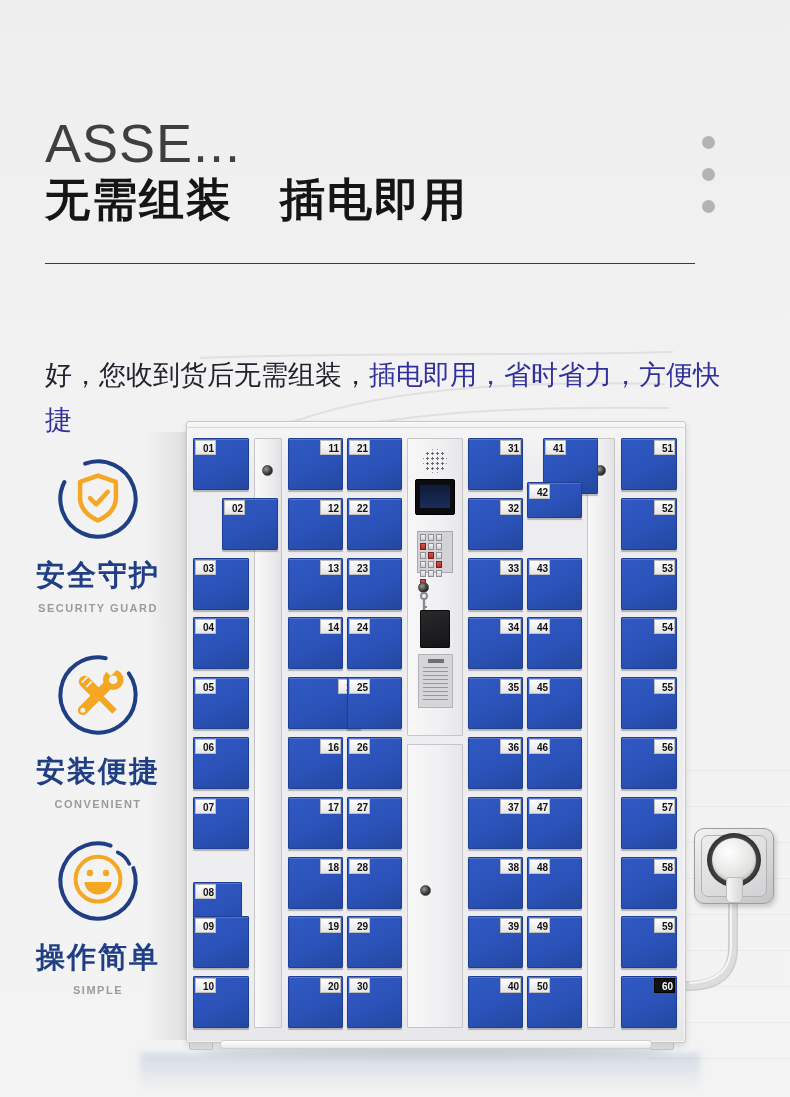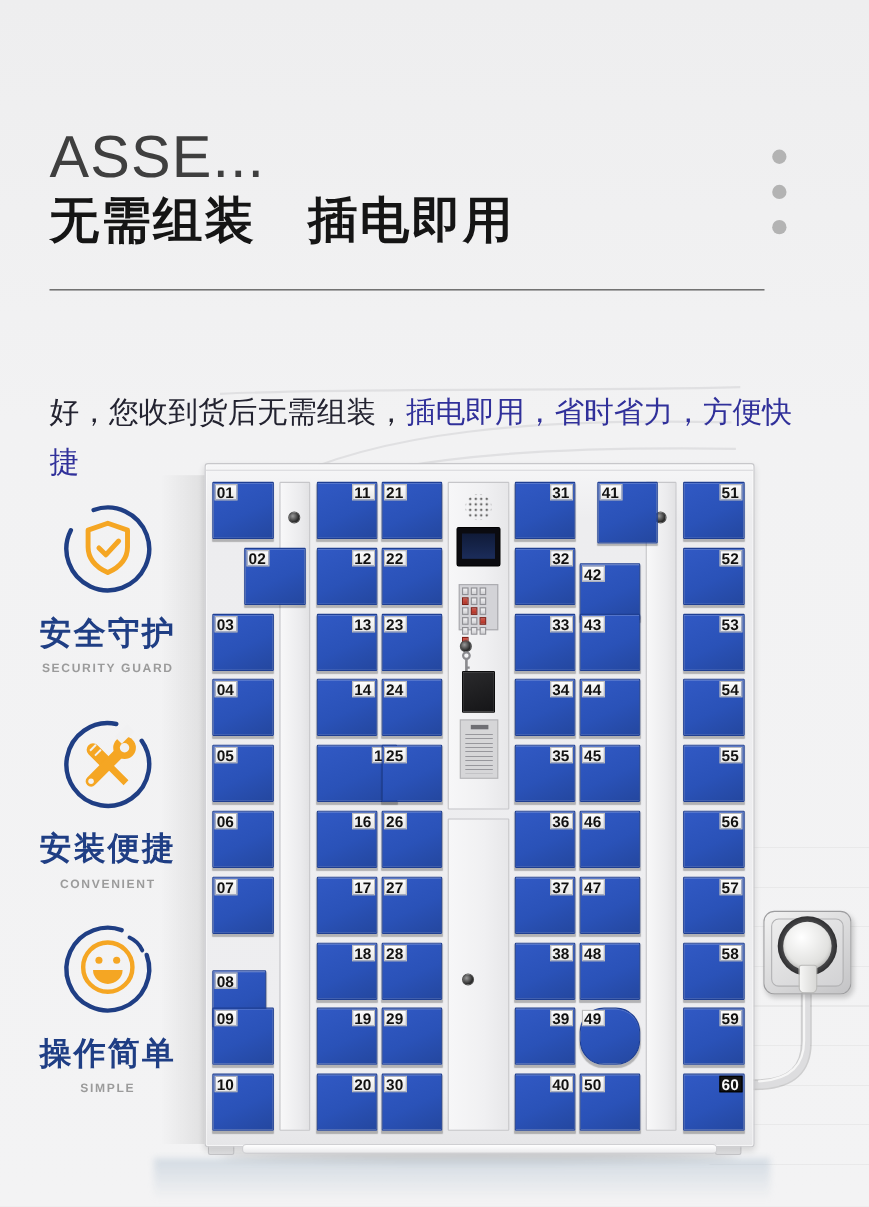--- a/index.html
+++ b/index.html
@@ -40,21 +40,21 @@
   .cabinet{position:absolute;left:186px;top:421px;width:500px;height:622px;z-index:2;
     background:linear-gradient(180deg,#f6f6f7,#ededef 8%,#eeeef0 92%,#e6e6e8);
     border:1px solid #c7c7ca;border-radius:3px;box-sizing:border-box;
     box-shadow:0 0 0 1px rgba(255,255,255,0.6) inset,0 3px 6px rgba(0,0,0,0.12);}
   .cabinet::before{content:"";position:absolute;left:0;top:5px;width:100%;height:1px;background:#d9d9db;}
   .door{position:absolute;box-sizing:border-box;border:1px solid #1f3f92;border-radius:1px;
     background:linear-gradient(155deg,#3159c4 0%,var(--door,#2a52b8) 55%,#24479f 100%);
     box-shadow:0 2px 1px rgba(0,0,0,0.25),inset 0 1px 0 rgba(255,255,255,0.18);}
   .plate{position:absolute;top:1px;min-width:21px;height:15px;line-height:15px;padding:0 1px;
     background:linear-gradient(#fdfdfd,#e6e6e6);border:1px solid #bdbdbd;box-sizing:border-box;
-    font-size:14px;font-weight:800;color:#111;text-align:left;}
+    font-size:10px;font-weight:800;color:#111;text-align:right;}
   .plate-l{left:1px;} .plate-r{right:1px;}
   .plate-inv{background:#111;color:#fafafa;border-color:#000;}
 
   .side-panel{position:absolute;top:16px;width:28px;height:590px;box-sizing:border-box;
     background:linear-gradient(90deg,#f8f8f9,#ebebed 70%,#e2e2e4);border:1px solid #c6c6c9;border-radius:1px;}
   .sp1{left:67px;} .sp2{left:400px;}
   .lockhole{position:absolute;width:11px;height:11px;border-radius:50%;
     background:radial-gradient(circle at 35% 35%,#9a9a9a,#2b2b2b 65%);border:1px solid #4e4e4e;box-sizing:border-box;}
   .side-panel .lockhole{left:50%;margin-left:-6px;top:26px;}
 
@@ -344,42 +344,42 @@
       </div>
       <div class="door" style="left: 281px; top: 494.4px; width: 55px; height: 52px;">
         <span class="plate plate-r">39</span>
       </div>
       <div class="door" style="left: 281px; top: 554.2px; width: 55px; height: 52px;">
         <span class="plate plate-r">40</span>
       </div>
       <div class="door" style="left: 356px; top: 16px; width: 55px; height: 56px;">
         <span class="plate plate-l">41</span>
       </div>
-      <div class="door" style="left: 340px; top: 90px; width: 55px; height: 52px;">
+      <div class="door" style="left: 340px; top: 60px; width: 55px; height: 36px;">
         <span class="plate plate-l">42</span>
       </div>
       <div class="door" style="left: 340px; top: 135.6px; width: 55px; height: 52px;">
         <span class="plate plate-l">43</span>
       </div>
       <div class="door" style="left: 340px; top: 195.4px; width: 55px; height: 52px;">
         <span class="plate plate-l">44</span>
       </div>
       <div class="door" style="left: 340px; top: 255.2px; width: 55px; height: 52px;">
         <span class="plate plate-l">45</span>
       </div>
       <div class="door" style="left: 340px; top: 315px; width: 55px; height: 52px;">
         <span class="plate plate-l">46</span>
       </div>
       <div class="door" style="left: 340px; top: 374.8px; width: 55px; height: 52px;">
         <span class="plate plate-l">47</span>
       </div>
       <div class="door" style="left: 340px; top: 434.6px; width: 55px; height: 52px;">
         <span class="plate plate-l">48</span>
       </div>
-      <div class="door" style="left: 340px; top: 494.4px; width: 55px; height: 52px; border-radius: 22px;">
+      <div class="door" style="left: 340px; top: 494.4px; width: 55px; height: 52px;">
         <span class="plate plate-l">49</span>
       </div>
       <div class="door" style="left: 340px; top: 554.2px; width: 55px; height: 52px;">
         <span class="plate plate-l">50</span>
       </div>
       <div class="door" style="left: 434px; top: 16px; width: 56px; height: 52px;">
         <span class="plate plate-r">51</span>
       </div>
       <div class="door" style="left: 434px; top: 75.8px; width: 56px; height: 52px;">
         <span class="plate plate-r">52</span>

